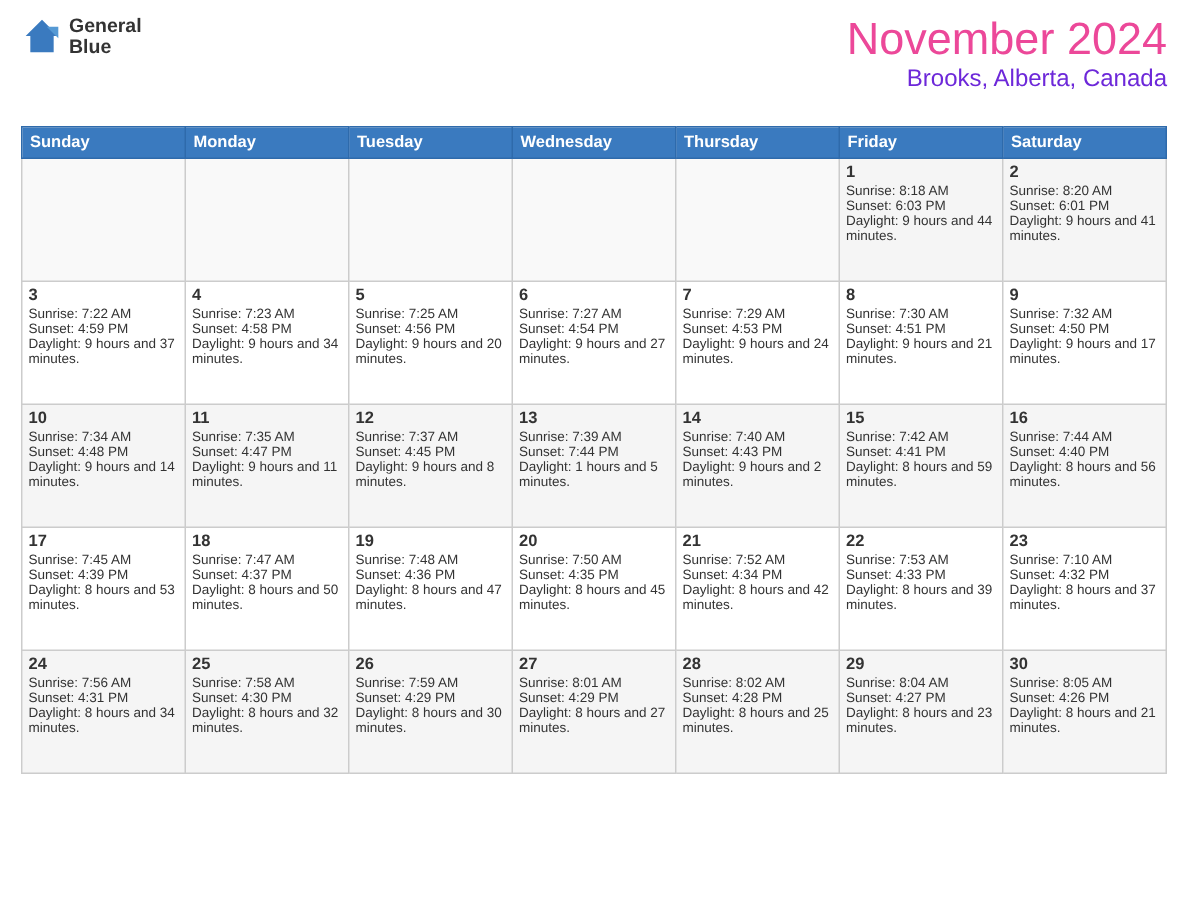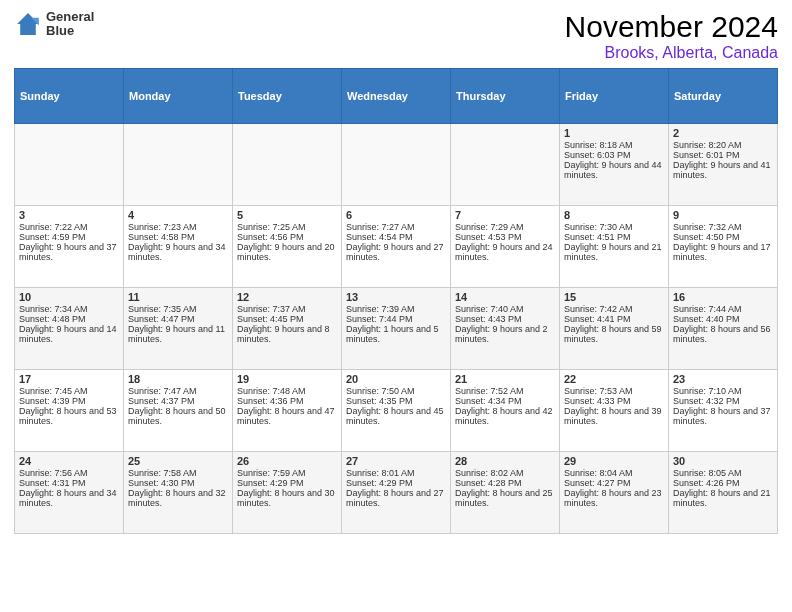--- a/index.html
+++ b/index.html
@@ -11,21 +11,21 @@
       overflow: hidden;
     }
     .container {
       width: 792px;
       padding: 10px 14px 6px 14px;
     }
     .header-row {
       display: flex;
       justify-content: space-between;
       align-items: flex-start;
-      margin-bottom: 6px;
+      margin-bottom: 22px;
     }
     .logo {
       display: flex;
       align-items: center;
       gap: 4px;
     }
     .logo-text {
       display: flex;
       flex-direction: column;
       font-size: 13px;
@@ -36,37 +36,37 @@
     .logo-icon {
       width: 28px;
       height: 28px;
     }
     .title-block {
       text-align: right;
     }
     .month-title {
       font-size: 30px;
       font-weight: normal;
-      color: #000000;
+      color: #ec4899;
     }
     .location {
       font-size: 16px;
       color: #6d28d9;
     }
     table {
       width: 100%;
       border-collapse: collapse;
       table-layout: fixed;
     }
     thead th {
       background: #3a7abf;
       color: #fff;
       font-size: 11px;
       font-weight: bold;
-      padding: 21px 5px;
+      padding: 4px 5px;
       text-align: left;
       border: 1px solid #2e6aab;
     }
     tbody td {
       vertical-align: top;
       border: 1px solid #ccc;
       padding: 3px 4px;
       font-size: 9px;
       color: #333;
       height: 82px;

